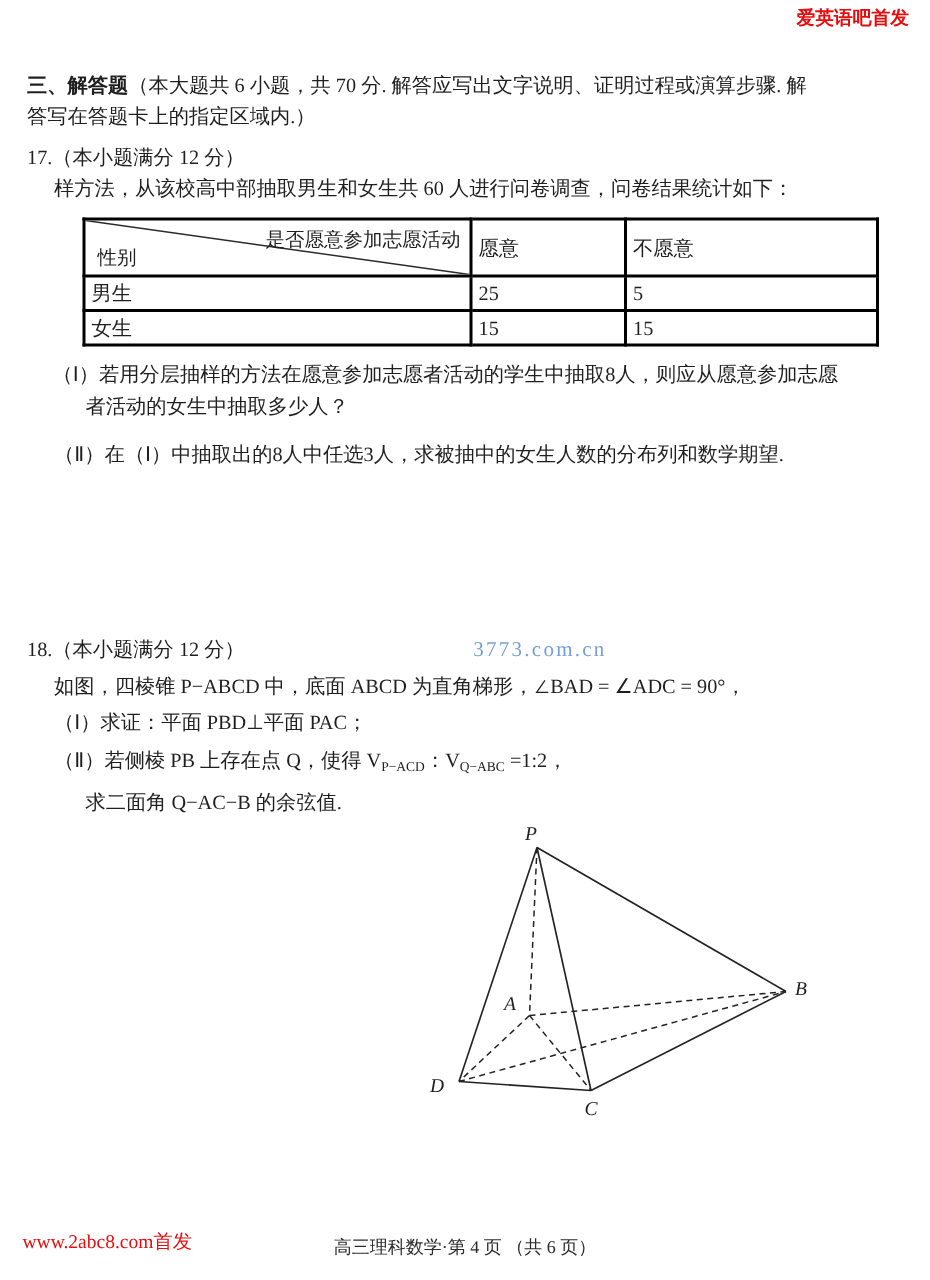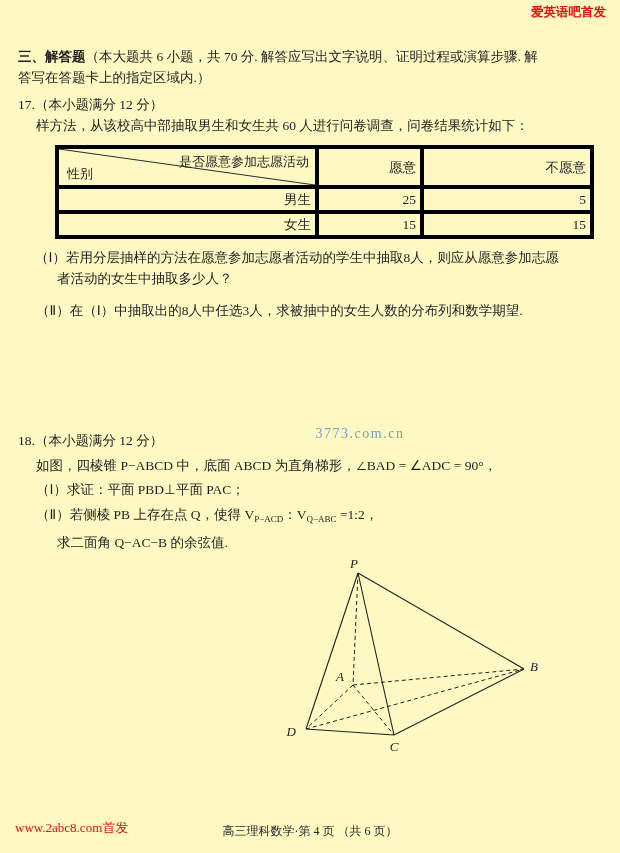--- a/index.html
+++ b/index.html
@@ -1,33 +1,33 @@
 <!DOCTYPE html>
 <html><head>
 <meta charset="utf-8">
 <style>
   html,body { margin:0; padding:0; background:#dddbd6; }
   .page {
     position:relative; width:620px; height:853px; margin:0 auto;
-    background:#fef9c3; color:#1f1f1f; overflow:hidden;
+    background:#ffffff; color:#1f1f1f; overflow:hidden;
     font-family:"Liberation Serif","DejaVu Serif",serif;
   }
   .content { position:absolute; inset:0; padding:46px 20px 0 18px; font-size:13.5px; line-height:21px; }
   .b { font-weight:bold; }
   p { margin:0;font-family:Liberation Serif, serif; }
   .qtitle { margin-top:6px; }
   .ml18 { margin-left:18px; }
   .ml22 { margin-left:22px; }
   .ml17 { margin-left:17px; }
   .ml39 { margin-left:39px; }
   table.survey {
     border-collapse:collapse; margin:9px 0 0 37px;
     font-size:13.5px;
   }
-  table.survey td { border:4px solid #000000; text-align:right; padding:0 4px; }
+  table.survey td { border:2px solid #000000; text-align:left; padding:0 4px; }
   td.diag { position:relative; width:248px; height:36px; padding:0; }
   td.w2 { width:93px; }
   td.w3 { width:158px; }
   tr.datarow td { height:17px; }
   .diag svg { position:absolute; left:0; top:0; width:100%; height:100%; }
   .diag-top { position:absolute; top:2px; right:6px; font-size:13px; }
   .diag-bottom { position:absolute; bottom:1px; left:8px; font-size:13px; }
   .gap1 { margin-top:8px; }
   .gap2 { margin-top:11px; }
   .q18gap { margin-top:108px; }

